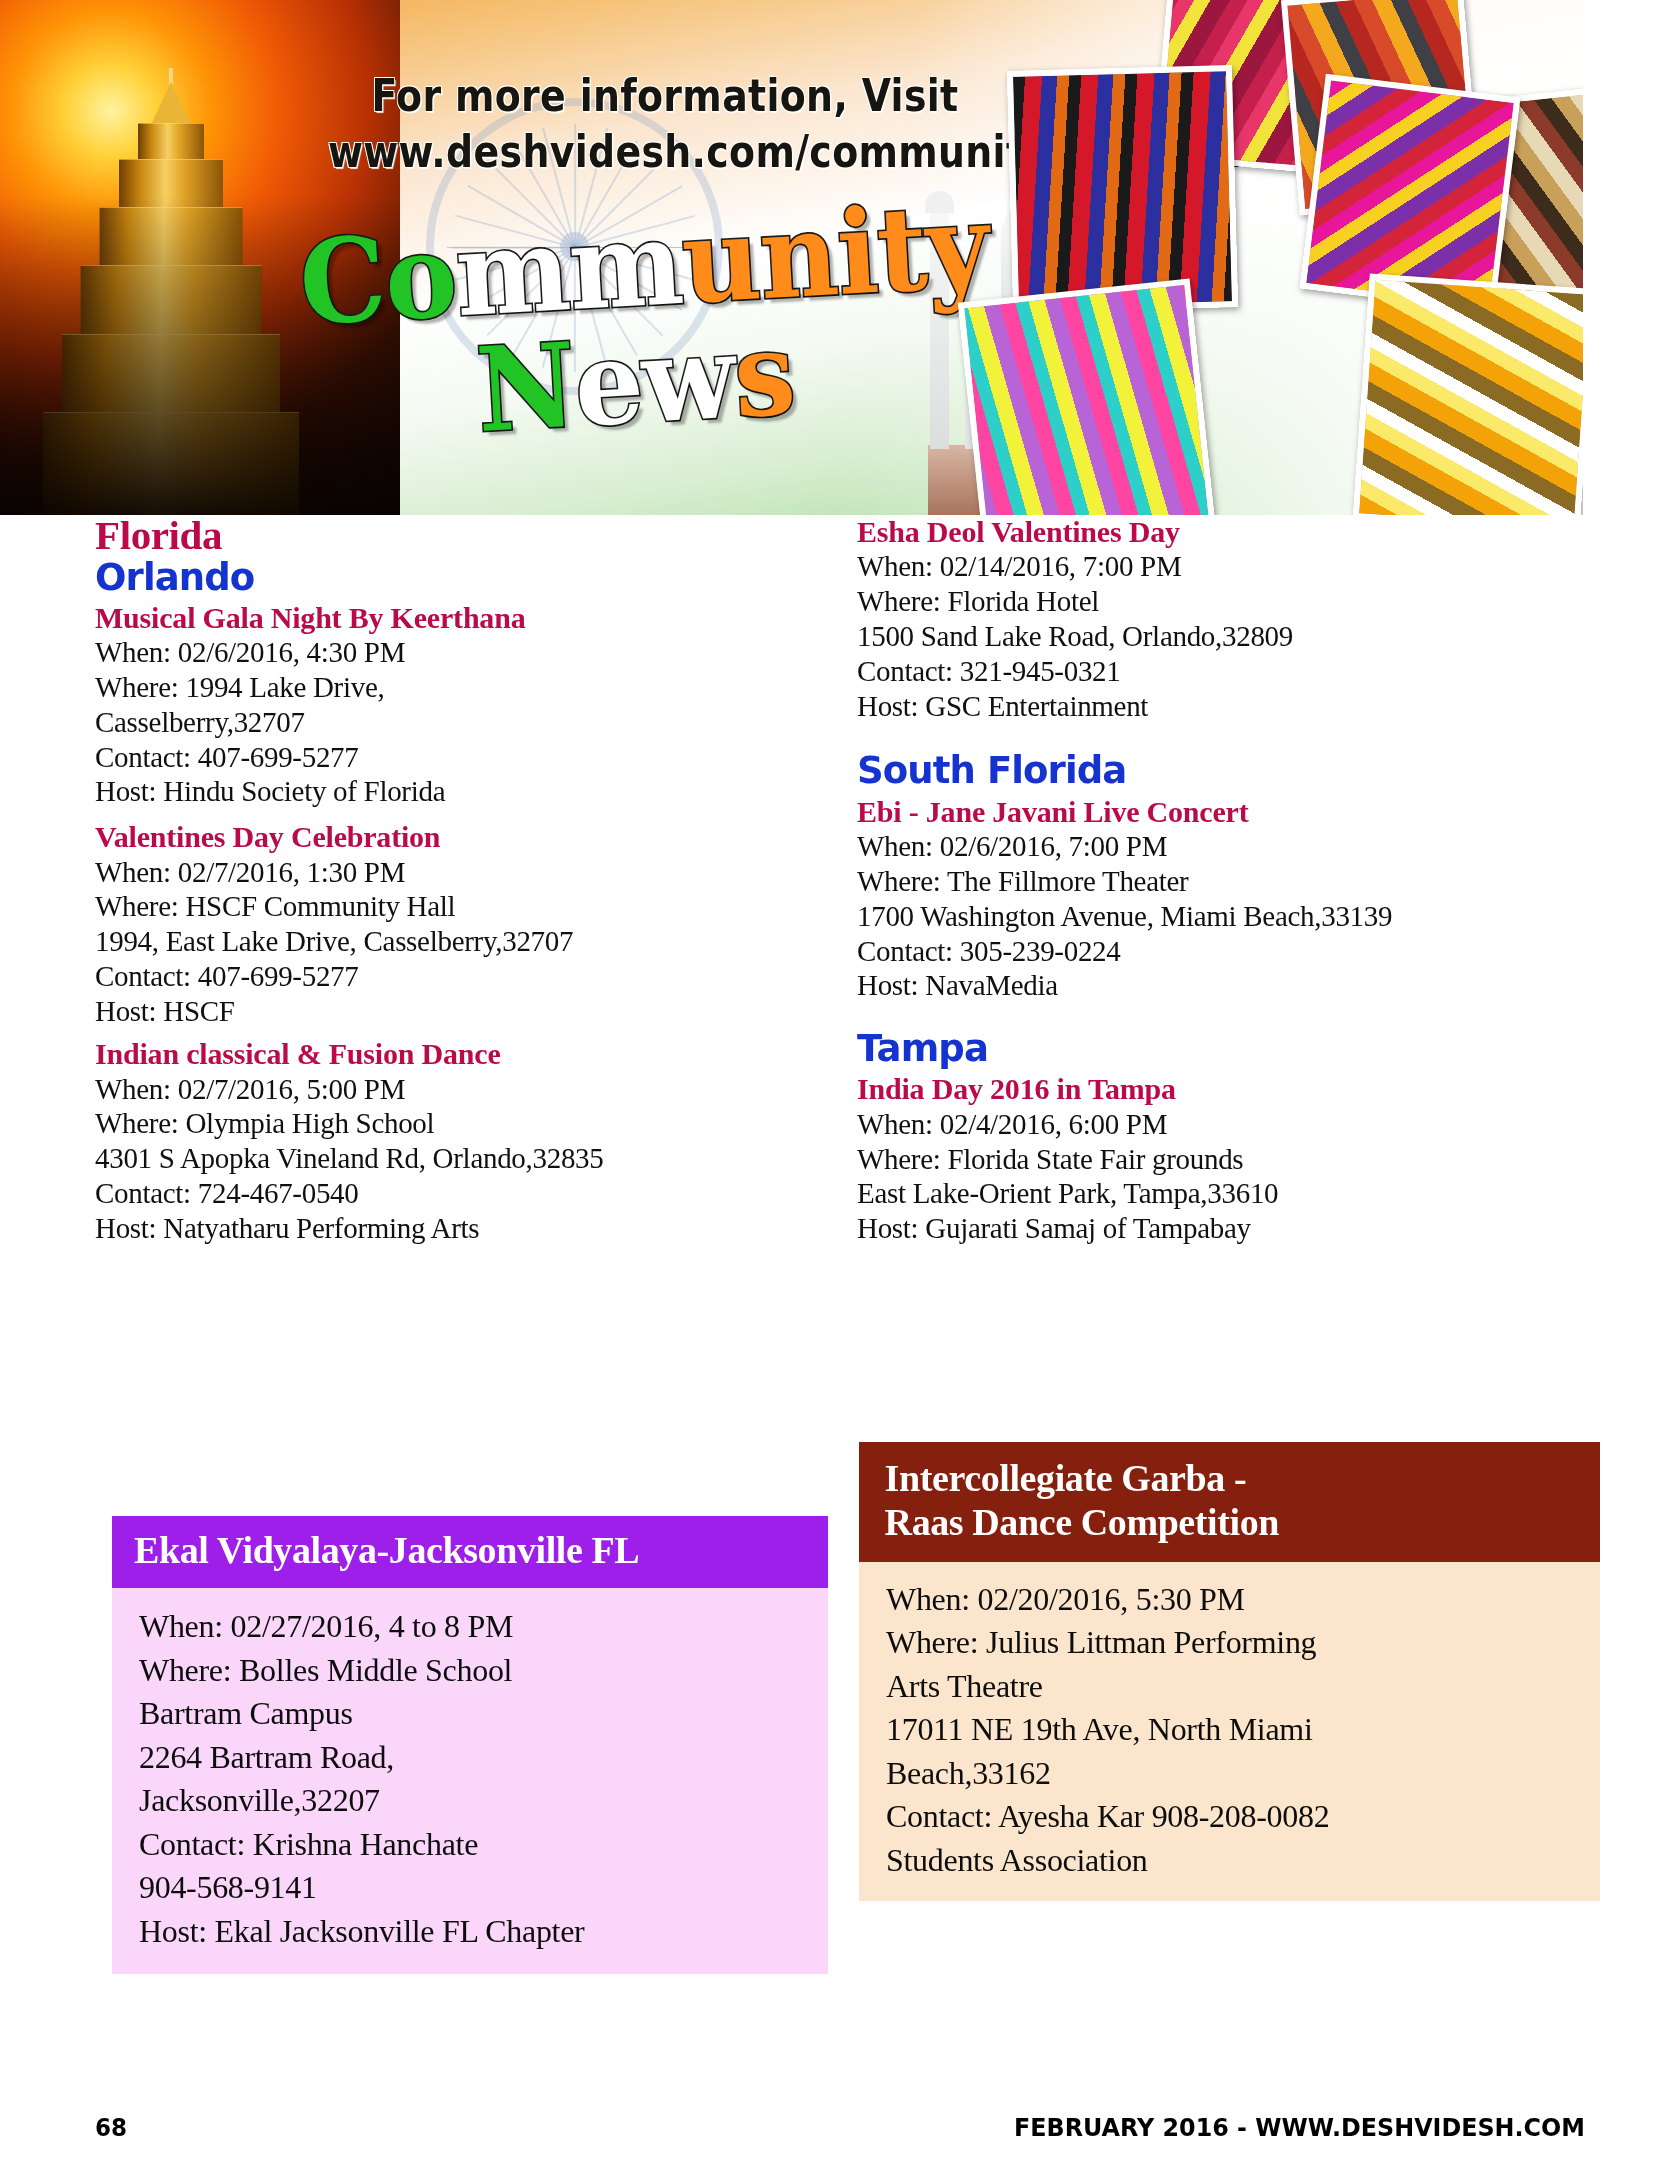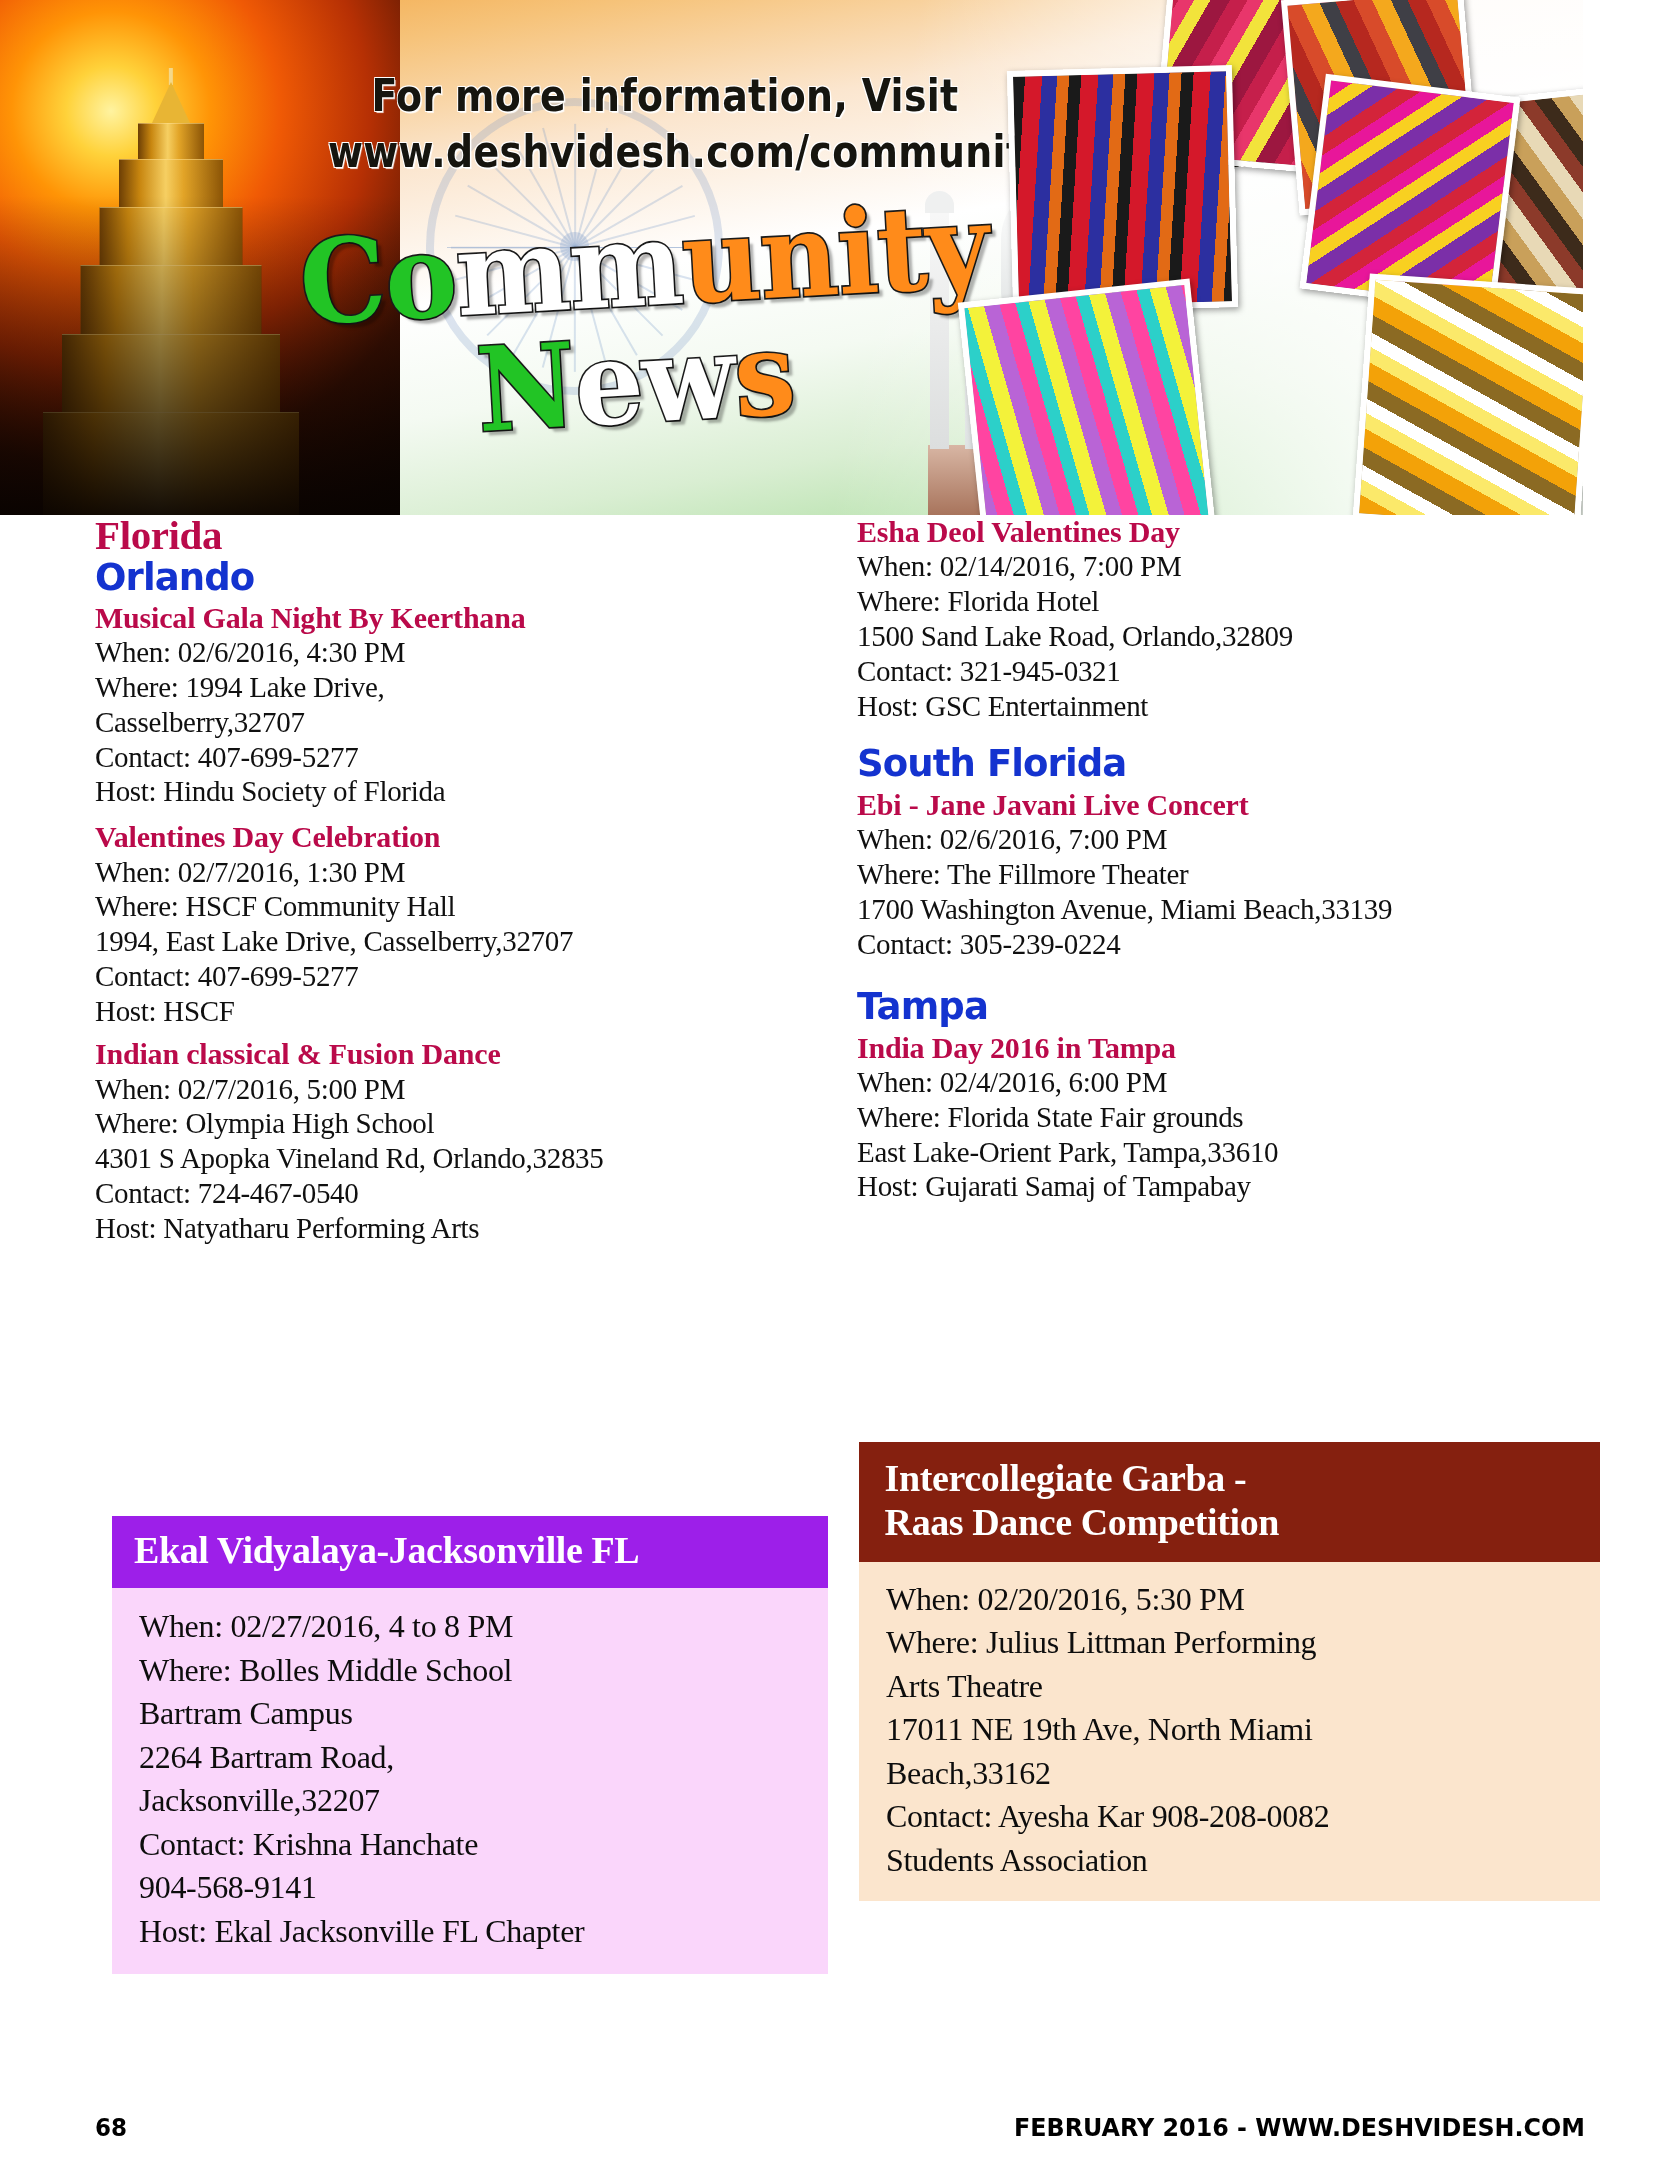--- a/index.html
+++ b/index.html
@@ -459,28 +459,29 @@
 
     <div class="event nogap">
       <div class="event-title">Esha Deol Valentines Day</div>
       <div class="event-line">When: 02/14/2016, 7:00 PM</div>
       <div class="event-line">Where: Florida Hotel</div>
       <div class="event-line">1500 Sand Lake Road, Orlando,32809</div>
       <div class="event-line">Contact: 321-945-0321</div>
       <div class="event-line">Host: GSC Entertainment</div>
     </div>
 
-    <h2 class="city-title" style="margin-top:22px;">South Florida</h2>
+    <h2 class="city-title" style="margin-top:29px;">South Florida</h2>
 
     <div class="event nogap">
       <div class="event-title">Ebi - Jane Javani Live Concert</div>
       <div class="event-line">When: 02/6/2016, 7:00 PM</div>
       <div class="event-line">Where: The Fillmore Theater</div>
       <div class="event-line">1700 Washington Avenue, Miami Beach,33139</div>
       <div class="event-line">Contact: 305-239-0224</div>
+      <div class="event-line">Host: NavaMedia</div>
     </div>
 
     <h2 class="city-title" style="margin-top:27px;">Tampa</h2>
 
     <div class="event nogap">
       <div class="event-title">India Day 2016 in Tampa</div>
       <div class="event-line">When: 02/4/2016, 6:00 PM</div>
       <div class="event-line">Where: Florida State Fair grounds</div>
       <div class="event-line">East Lake-Orient Park, Tampa,33610</div>
       <div class="event-line">Host: Gujarati Samaj of Tampabay</div>

